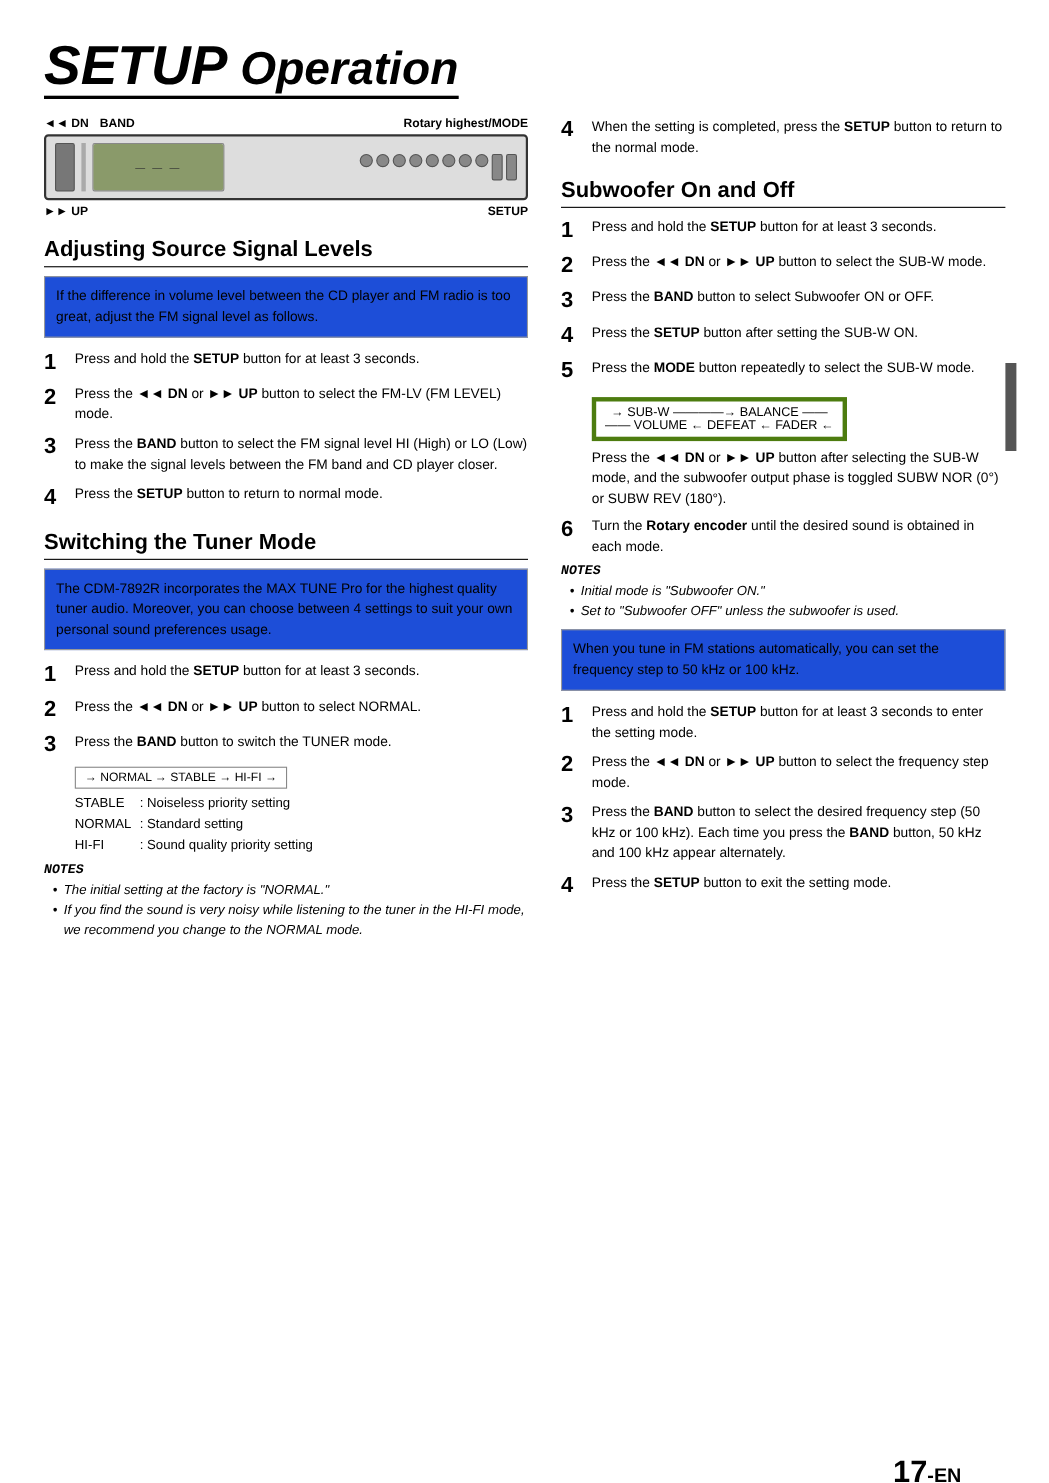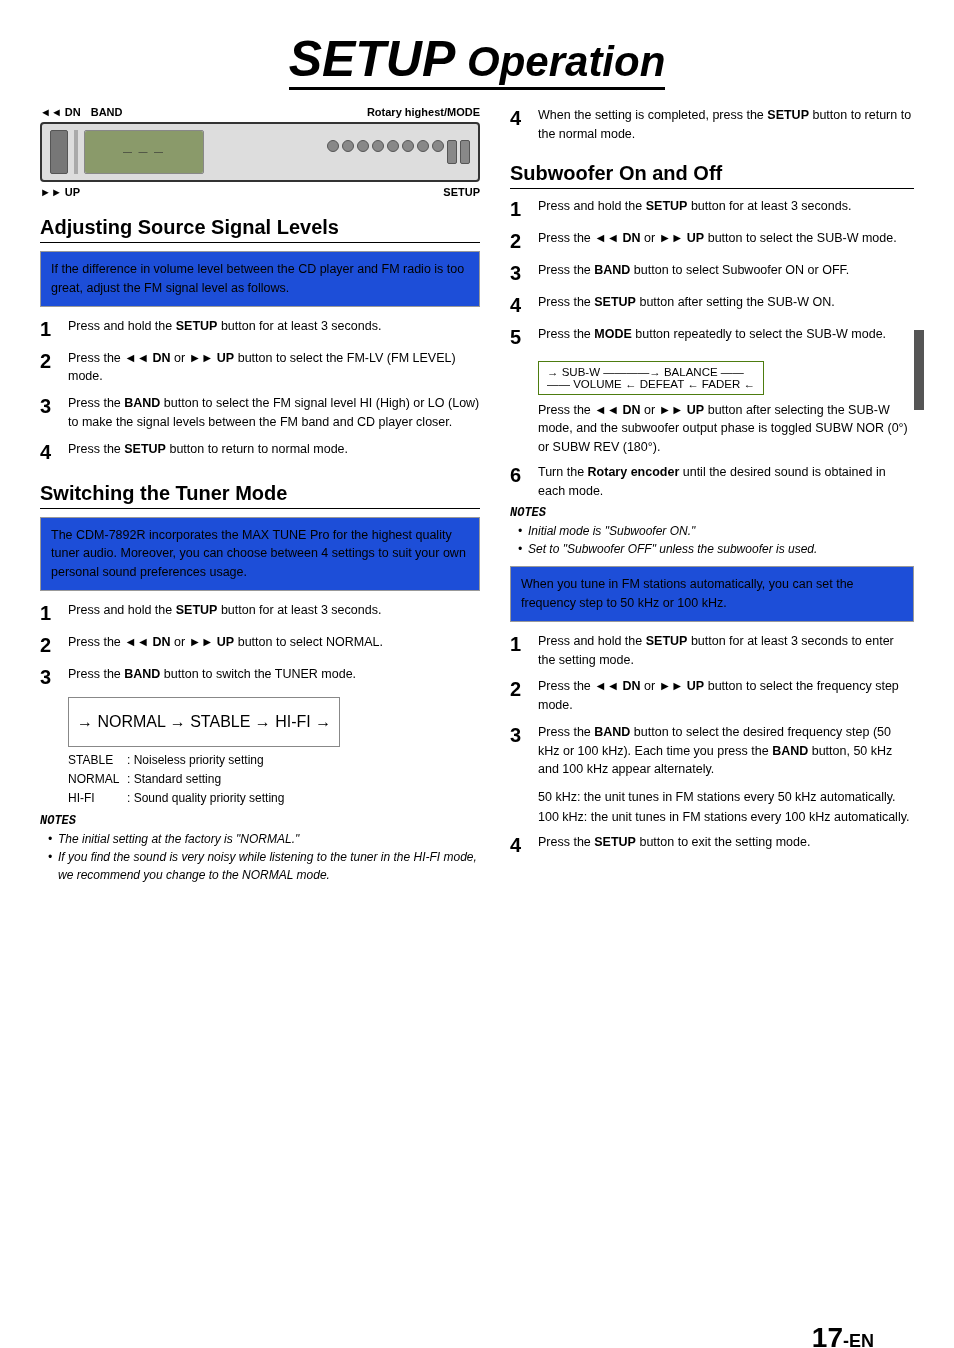--- a/index.html
+++ b/index.html
@@ -141,24 +141,24 @@
       position: relative;
     }
     .notes-list li::before {
       content: "•";
       position: absolute;
       left: 0;
     }
     .normal-flow {
       display: flex;
       align-items: flex-end;
-      font-size: 16px;
+      font-size: 11px;
       margin: 4px 0 4px 28px;
       border: 1px solid #888;
-      padding: 15px 8px;
+      padding: 3px 8px;
       gap: 4px;
       width: fit-content;
     }
     .settings-table {
       margin: 4px 0 4px 28px;
       font-size: 12px;
     }
     .settings-table .row {
       display: flex;
       gap: 4px;
@@ -180,40 +180,41 @@
     }
     .right-tab {
       position: absolute;
       right: -10px;
       top: 300px;
       width: 10px;
       height: 80px;
       background: #555;
     }
     .subw-flow {
-      border: 1px solid #4d7c0f;
+      border: 4px solid #4d7c0f;
       padding: 4px 8px;
       margin: 4px 0 6px 28px;
       font-size: 11.5px;
       display: inline-block;
+      text-align: center;
     }
     .freq-indent {
       margin-left: 28px;
       font-size: 12.5px;
       line-height: 1.6;
     }
   </style>
 </head>
 <body>
 
 <div class="page-wrapper">
 
   <div class="right-tab"></div>
 
-  <div style="margin-bottom:18px;text-align:center;">
+  <div style="margin-bottom:18px;">
     <span style="font-size:42px;font-weight:bold;font-style:italic;border-bottom:3px solid #000;padding-bottom:2px;">
       <span style="font-size:50px;font-weight:bold;font-style:italic;">SETUP</span> Operation
     </span>
   </div>
 
   <div class="two-col">
 
     <div class="left-col">
 
       <div style="margin-bottom:10px;">
@@ -389,24 +390,20 @@
           <li class="step-item">
             <span class="step-num">2</span>
             <span class="step-text">Press the <b>◄◄ DN</b> or <b>►► UP</b> button to select the frequency step mode.</span>
           </li>
           <li class="step-item">
             <span class="step-num">3</span>
             <span class="step-text">Press the <b>BAND</b> button to select the desired frequency step (50 kHz or 100 kHz). Each time you press the <b>BAND</b> button, 50 kHz and 100 kHz appear alternately.</span>
           </li>
         </ol>
 
-        <div class="freq-indent">
-          <div>50 kHz:   the unit tunes in FM stations every 50 kHz automatically.</div>
-          <div>100 kHz: the unit tunes in FM stations every 100 kHz automatically.</div>
-        </div>
 
         <div class="step-item" style="margin-top:6px;">
           <span class="step-num">4</span>
           <span class="step-text">Press the <b>SETUP</b> button to exit the setting mode.</span>
         </div>
       </div>
 
     </div>
   </div>
 

